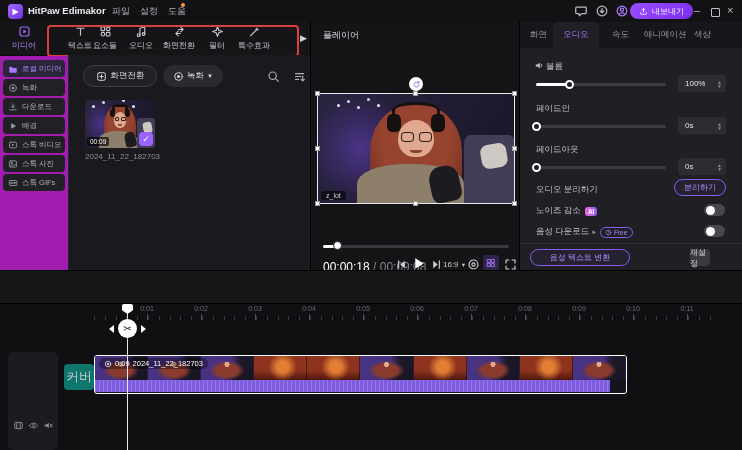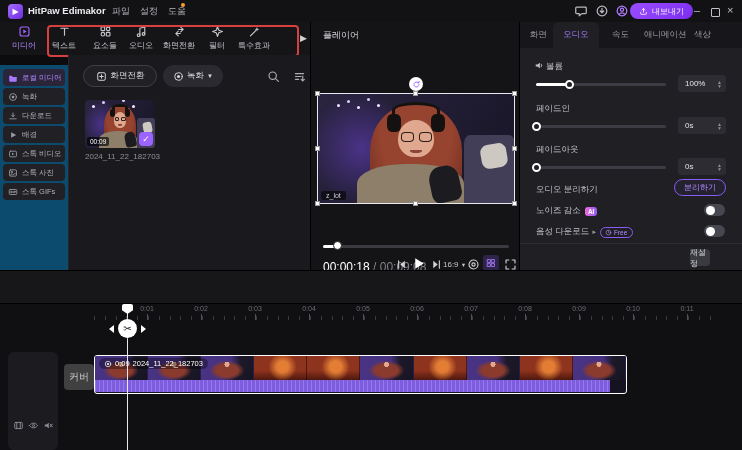--- a/index.html
+++ b/index.html
@@ -25,21 +25,21 @@
   .max-box{left:711px;top:8px;width:7px;height:7px;border:1px solid #c0c0c6;border-radius:1px;}
   
   .ribbon{left:0;top:22px;width:310px;height:33px;background:#151518;}
   .rib-item{top:3px;width:44px;height:29px;display:flex;flex-direction:column;align-items:center;gap:2px;}
   .rib-item .lbl{font-size:8px;color:#c2c2c8;white-space:nowrap;}
   .rib-item.active .lbl{color:#b287ff;}
   .rib-ic{width:13px;height:13px;color:#c6c6cc;}
   .rib-item.active .rib-ic{color:#a466ff;}
   .hl-box{left:47px;top:25px;width:248px;height:28px;border:2px solid #d84040;border-radius:4px;pointer-events:none;}
   
-  .sidebar{left:0;top:65px;width:68px;height:215px;background:#0c4a6e;}
+  .sidebar{left:0;top:56px;width:68px;height:215px;background:#a21caf;}
   .side-item{left:3px;width:62px;height:17px;border-radius:4px;background:#202025;display:flex;align-items:center;gap:4px;padding-left:5px;box-sizing:border-box;}
   .side-item .lbl{font-size:7.5px;color:#b2b2b8;white-space:nowrap;}
   .side-item.active{background:#2b2539;}
   .side-item.active .lbl{color:#b287ff;}
   .side-ic{width:10px;height:10px;color:#9a9aa2;flex:none;}
   .side-item.active .side-ic{color:#a878ff;}
   
   .media{left:68px;top:55px;width:242px;height:215px;background:#1a1a1e;border-left:1px solid #26262b;}
   .btn-import{left:14px;top:10px;width:74px;height:22px;border:1px solid #3e3e45;border-radius:12px;background:#202025;
      display:flex;align-items:center;justify-content:center;gap:4px;font-size:8.5px;color:#d8d8dd;box-sizing:border-box;}
@@ -106,22 +106,22 @@
   
   .tl-toolbar{left:0;top:270px;width:742px;height:34px;background:#17171a;border-top:1px solid #000;border-bottom:1px solid #000;box-sizing:border-box;}
   
   .timeline{left:0;top:304px;width:742px;height:146px;background:#101013;}
   .ruler-label{position:absolute;top:1px;transform:translateX(-50%);font-size:7px;color:#6b6b73;}
   .ruler-tick{position:absolute;top:10px;width:1px;height:6px;background:#50505a;}
   .minor-ticks{left:94px;top:12px;width:622px;height:4px;
      background:repeating-linear-gradient(90deg,#3a3a43 0 1px,transparent 1px 10.8px);}
   .track-panel{left:8px;top:48px;width:50px;height:98px;border-radius:6px;background:#1b1b20;}
   .trk-ic{top:68px;width:11px;height:11px;color:#8a8a92;}
-  .cover-btn{left:64px;top:60px;width:30px;height:26px;background:#404040;border-radius:4px;
-     display:flex;align-items:center;justify-content:center;font-size:10px;color:#c8c8cd;}
+  .cover-btn{left:64px;top:60px;width:30px;height:26px;background:#0f766e;border-radius:4px;
+     display:flex;align-items:center;justify-content:center;font-size:13px;color:#c8c8cd;}
   .clip{left:94px;top:51px;width:533px;height:39px;border:1.5px solid #fff;border-radius:3px;box-sizing:border-box;background:#15131f;overflow:hidden;}
   .clip-frames{position:absolute;left:0;top:0;width:100%;height:24px;display:flex;}
   .frame{flex:1;border-right:1px solid rgba(0,0,0,.45);}
   .frame-s{background:radial-gradient(circle at 50% 35%,#e0a98f 0 8%,transparent 9%),
             radial-gradient(ellipse at 50% 60%,#8a3b2e 0 30%,transparent 48%),
             radial-gradient(circle at 18% 25%,rgba(110,70,210,.5) 0 45%,transparent 65%),
             linear-gradient(120deg,#262238,#171422);}
   .frame-g{background:radial-gradient(circle at 55% 45%,rgba(255,150,60,.75) 0 18%,transparent 45%),
             linear-gradient(180deg,#8e331d 0 60%,#4e170e);}
   .clip-audio{position:absolute;left:0;top:24px;width:515px;height:12px;background:#7e5ce0;
@@ -175,21 +175,21 @@
 </div>
 
 <div class="p ribbon">
   <div class="p rib-item active" style="left:2px;">
     <svg class="ic rib-ic" viewBox="0 0 16 16">
         <rect x="2.5" y="2.5" width="11" height="11" rx="2.5"></rect>
         <path d="M6.5 5.5v5l4-2.5z" fill="currentColor" stroke="none"></path>
       </svg>
     <span class="lbl">미디어</span>
   </div>
-  <div class="p rib-item" style="left:42px;">
+  <div class="p rib-item" style="left:58px;">
     <svg class="ic rib-ic" viewBox="0 0 16 16">
         <path d="M3.5 4h9M8 4v8.5"></path>
       </svg>
     <span class="lbl">텍스트</span>
   </div>
   <div class="p rib-item" style="left:83px;">
     <svg class="ic rib-ic" viewBox="0 0 16 16">
         <rect x="2.5" y="2.5" width="4.5" height="4.5" rx="1"></rect>
         <circle cx="11.3" cy="4.8" r="2.2"></circle>
         <rect x="9" y="9" width="4.5" height="4.5" rx="1"></rect>
@@ -487,20 +487,23 @@
           <path d="M8 5v3l2 1.5"></path>
         </svg>
       <span>Free</span>
     </span>
   </div>
   <div class="toggle" style="left:184px;top:203px;">
       <span class="knob"></span>
     </div>
 
   <div class="p" style="left:0;top:221px;width:222px;height:1px;background:#2b2b30;"></div>
+  <div class="p outline-btn" style="left:10px;top:227px;width:100px;height:17px;border-radius:10px;">
+    <span>음성 텍스트 변환</span>
+  </div>
   <div class="p grey-btn" style="left:170px;top:227px;width:20px;height:17px;">
     <span>재설정</span>
   </div>
 </div>
 
 <div class="p tl-toolbar">
   
   
   
   

